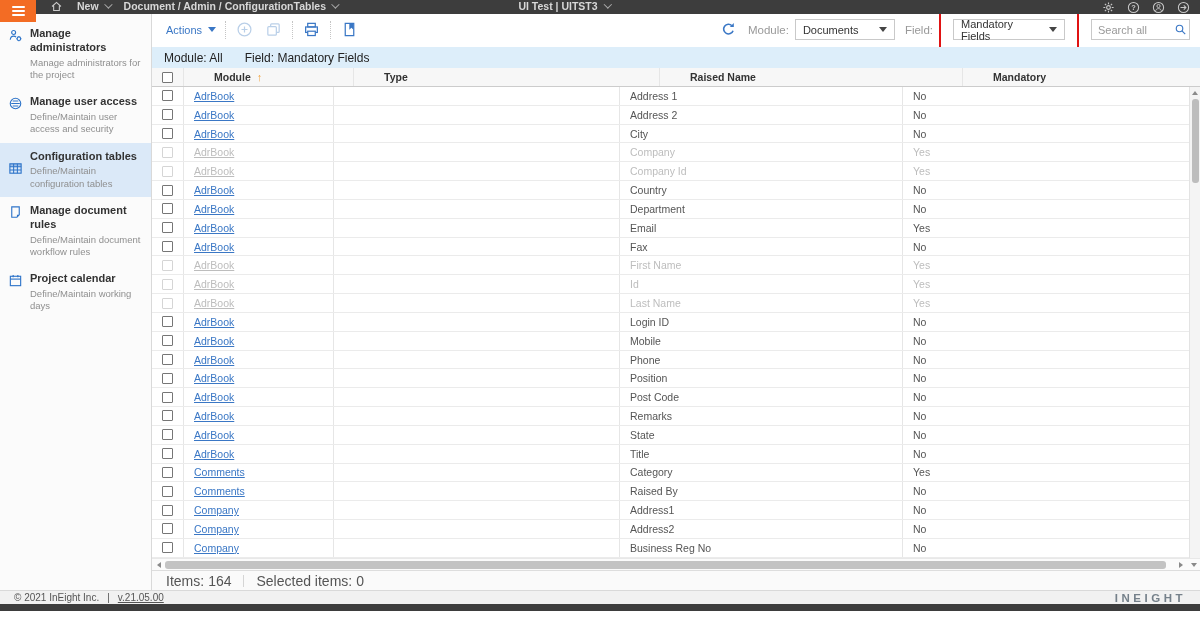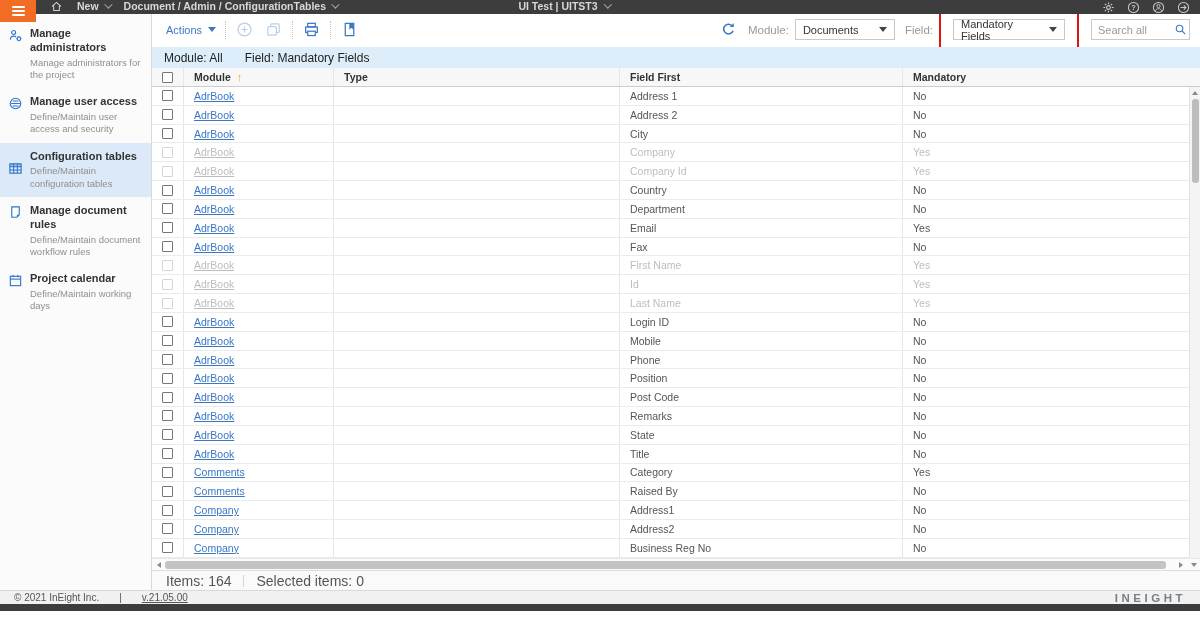--- a/index.html
+++ b/index.html
@@ -46,21 +46,21 @@
   .ddl-module { width:100px; }
   .ddl-field { width:112px; }
   .field-highlight { border:2px solid #e01313; padding:12px; }
   .searchbox { width:99px; height:21px; border:1px solid #c9c9c9; display:flex; align-items:center; margin-left:12px; }
   .searchbox input { border:0; outline:0; flex:1; min-width:0; font-size:11px; padding:0 4px 0 6px; font-family:"Liberation Sans",sans-serif; color:#333; }
   .searchbox input::placeholder { color:#999; }
   .search-btn { width:18px; display:flex; align-items:center; justify-content:center; cursor:pointer; }
 
   
   .caption { height:21px; margin-top:2px; background:#ddeefa; display:flex; align-items:center; padding-left:12px; font-size:12px; color:#222; gap:22px; }
-  .gheader { height:19px; background:#f7f7f7; border-bottom:1px solid #ccc; display:flex; font-size:10.5px; font-weight:bold; color:#333; }
+  .gheader { height:19px; background:#f7f7f7; border-bottom:1px solid #ccc; display:flex; font-size:10.5px; font-weight:bold; color:#333;gap:20px; }
   .gheader .cell { display:flex; align-items:center; }
   .cell { border-right:1px solid #e6e6e6; padding-left:10px; overflow:hidden; white-space:nowrap; }
   .c-check { width:32px; flex:0 0 32px; display:flex; align-items:center; justify-content:center; padding-left:0; }
   .c-module { width:150px; flex:0 0 150px; }
   .c-type { width:286px; flex:0 0 286px; }
   .c-field { width:283px; flex:0 0 283px; }
   .c-mand { flex:1; border-right:0; }
   .sort-arrow { color:#f2a23a; font-weight:bold; margin-left:6px; font-size:11px; }
   .checkbox { width:11px; height:11px; border:1px solid #767676; border-radius:1px; background:#fff; cursor:pointer; }
   .rows-wrap { position:relative; height:471px; overflow:hidden; }
@@ -84,21 +84,21 @@
   .hs-btn { width:13px; height:12px; display:flex; align-items:center; justify-content:center; cursor:pointer; flex:0 0 13px; }
   .hs-thumb { flex:1; height:8px; background:#c3c3c3; border-radius:3px; margin-right:8px; cursor:grab; }
   .hs-corner { width:13px; flex:0 0 13px; display:flex; align-items:center; justify-content:center; cursor:pointer; }
 
   .grid-footer { height:20px; background:#fafafa; border-top:1px solid #ddd; display:flex; align-items:center; font-size:14px; color:#555; padding-left:14px; }
   .gf-sep { border-left:1px solid #d5d5d5; height:12px; margin:0 12px; }
   .gf-pair { display:flex; gap:4px; }
 
   
   .bottom-band { height:14px; background:#f1f1f1; border-top:1px solid #d9d9d9; display:flex; align-items:center; justify-content:space-between; padding:0 14px; font-size:10px; color:#555; }
-  .band-left { display:flex; align-items:flex-end; gap:20px; }
+  .band-left { display:flex; align-items:flex-end; gap:8px; }
   .version-link { color:#555; text-decoration:underline; cursor:pointer; }
   .wordmark { font-weight:bold; letter-spacing:3.5px; color:#75808a; font-size:11.5px; }
   .dark-strip { height:7px; background:#3d3d3d; }
 </style>
 </head>
 <body>
 
 <div class="topbar">
   <div class="burger-box">
     <div class="burger">
@@ -297,21 +297,21 @@
           <div class="checkbox"></div>
         </div>
       <div class="cell c-module">
         <span>Module</span>
         <span class="sort-arrow">↑</span>
       </div>
       <div class="cell c-type">
           <span>Type</span>
         </div>
       <div class="cell c-field">
-          <span>Field First</span>
+          <span>Raised Name</span>
         </div>
       <div class="cell c-mand">
           <span>Mandatory</span>
         </div>
     </div>
 
     <div class="rows-wrap">
       <div class="rows" id="grid-rows">
   <div class="grid-row">
     <div class="cell c-check">

